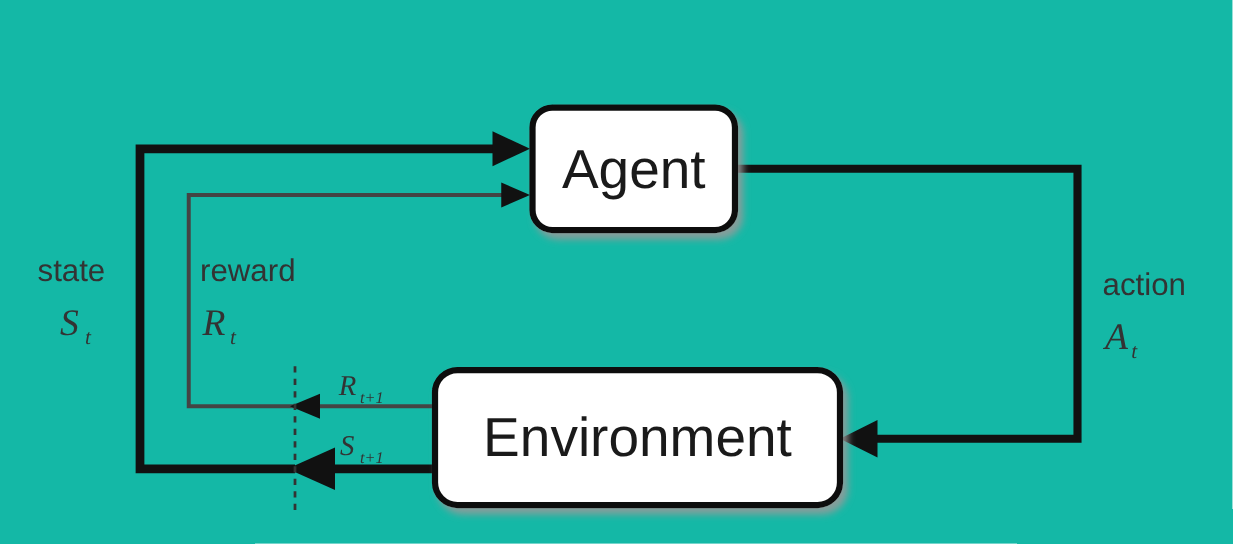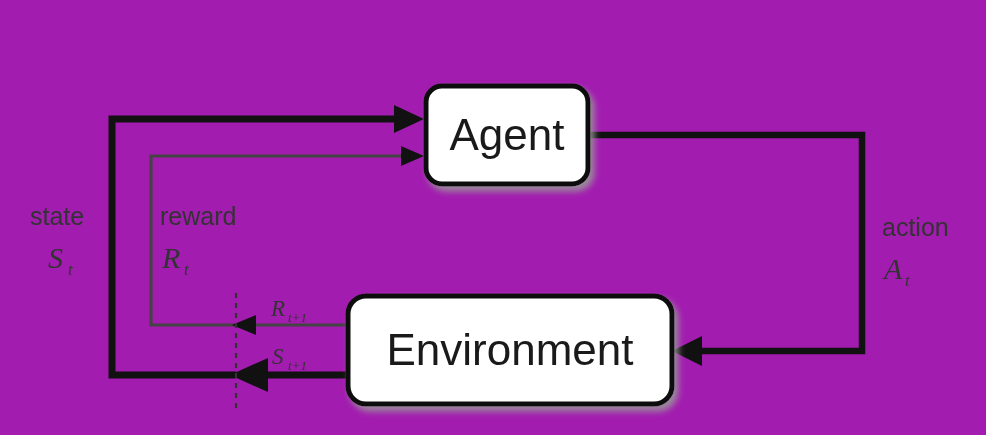--- a/index.html
+++ b/index.html
@@ -8,21 +8,21 @@
     padding: 0;
     background: #ffffff;
   }
   body {
     font-family: "Liberation Sans", sans-serif;
   }
   #diagram-root {
     position: relative;
     width: 986px;
     height: 435px;
-    background: #a21caf;
+    background: #14b8a6;
     overflow: hidden;
   }
   #diagram-svg {
     position: absolute;
     left: 0;
     top: 0;
     width: 986px;
     height: 435px;
     display: block;
   }

